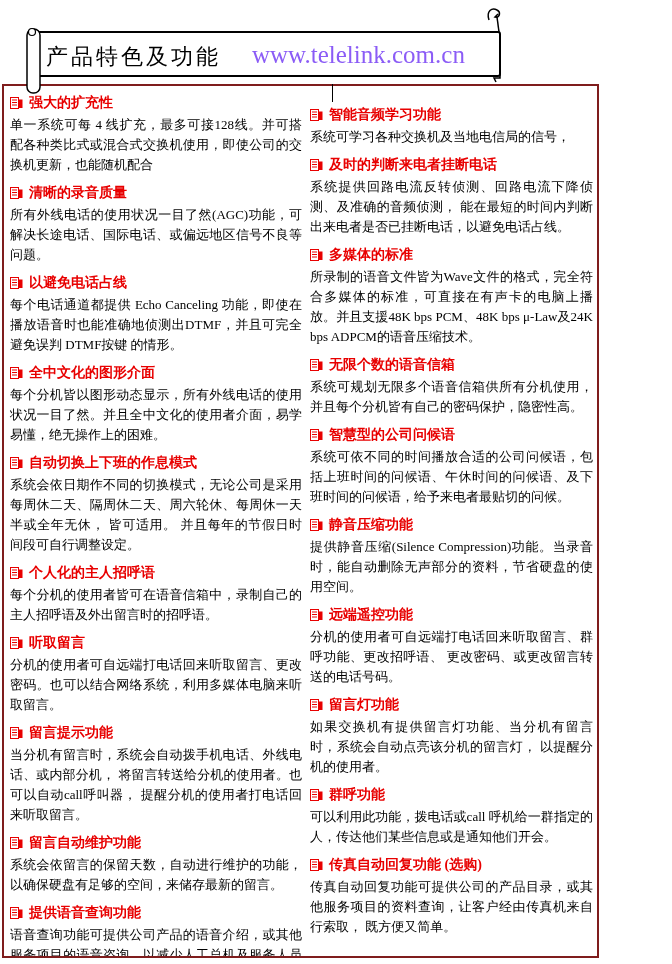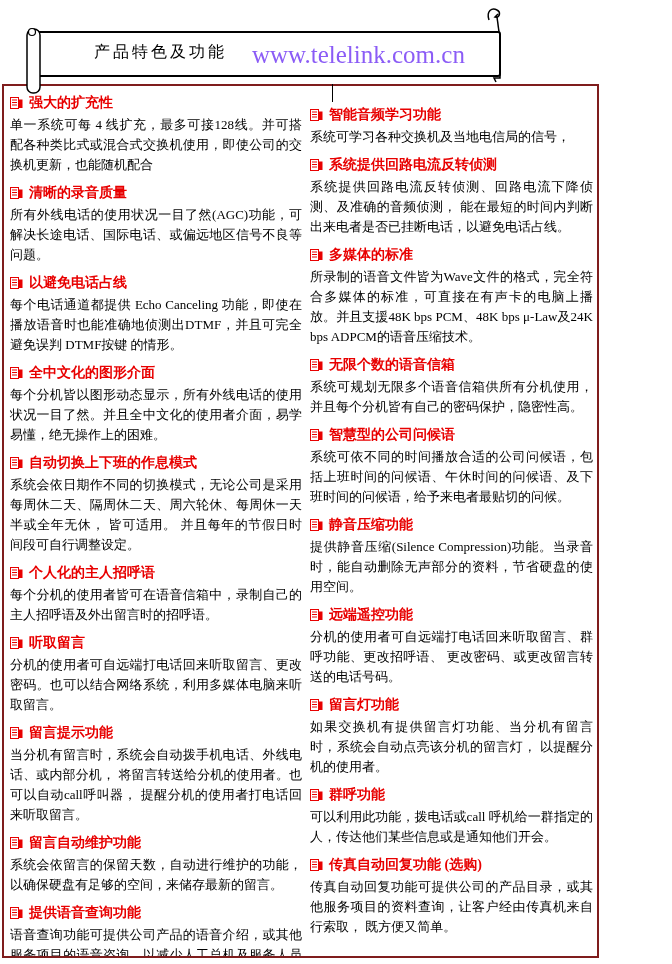--- a/index.html
+++ b/index.html
@@ -5,21 +5,21 @@
   html,body{margin:0;padding:0;}
   body{
     width:672px;height:964px;background:#ffffff;position:relative;
     font-family:"Liberation Serif","DejaVu Serif",serif;
     color:#000;
   }
   
   .banner-svg{position:absolute;left:0;top:0;z-index:3;pointer-events:none;}
   .banner-title{
     position:absolute;left:46px;top:42px;z-index:4;
-    font-size:16px;letter-spacing:3px;color:#000;white-space:nowrap;margin-left:48px;
+    font-size:22px;letter-spacing:3px;color:#000;white-space:nowrap;
   }
   .banner-url{
     position:absolute;left:252px;top:41px;z-index:4;
     font-size:25px;color:#8b5cf6;white-space:nowrap;
     font-family:"Liberation Serif",serif;
   }
   
   .content-box{
     position:absolute;left:2px;top:84px;width:597px;height:874px;
     border:2px solid #7f1d1d;box-sizing:border-box;overflow:hidden;z-index:1;
@@ -247,21 +247,21 @@
     <div class="heading">
       <span class="icon">
         <svg width="13" height="13" viewBox="0 0 13 13">
           <rect x="0.5" y="0.5" width="8" height="11" fill="#ffffff" stroke="#e80000"></rect>
           <line x1="2" y1="3" x2="7" y2="3" stroke="#e80000"></line>
           <line x1="2" y1="5.5" x2="7" y2="5.5" stroke="#e80000"></line>
           <line x1="2" y1="8" x2="7" y2="8" stroke="#e80000"></line>
           <rect x="9" y="2.5" width="3.5" height="8.5" fill="#e80000"></rect>
         </svg>
       </span>
-      <span class="htext">系统提供回路电流反转侦测</span>
+      <span class="htext">及时的判断来电者挂断电话</span>
     </div>
     <div class="body">系统提供回路电流反转侦测、回路电流下降侦测、及准确的音频侦测， 能在最短的时间内判断出来电者是否已挂断电话，以避免电话占线。</div>
   </div>
 
   <div class="section">
     <div class="heading">
       <span class="icon">
         <svg width="13" height="13" viewBox="0 0 13 13">
           <rect x="0.5" y="0.5" width="8" height="11" fill="#ffffff" stroke="#e80000"></rect>
           <line x1="2" y1="3" x2="7" y2="3" stroke="#e80000"></line>

